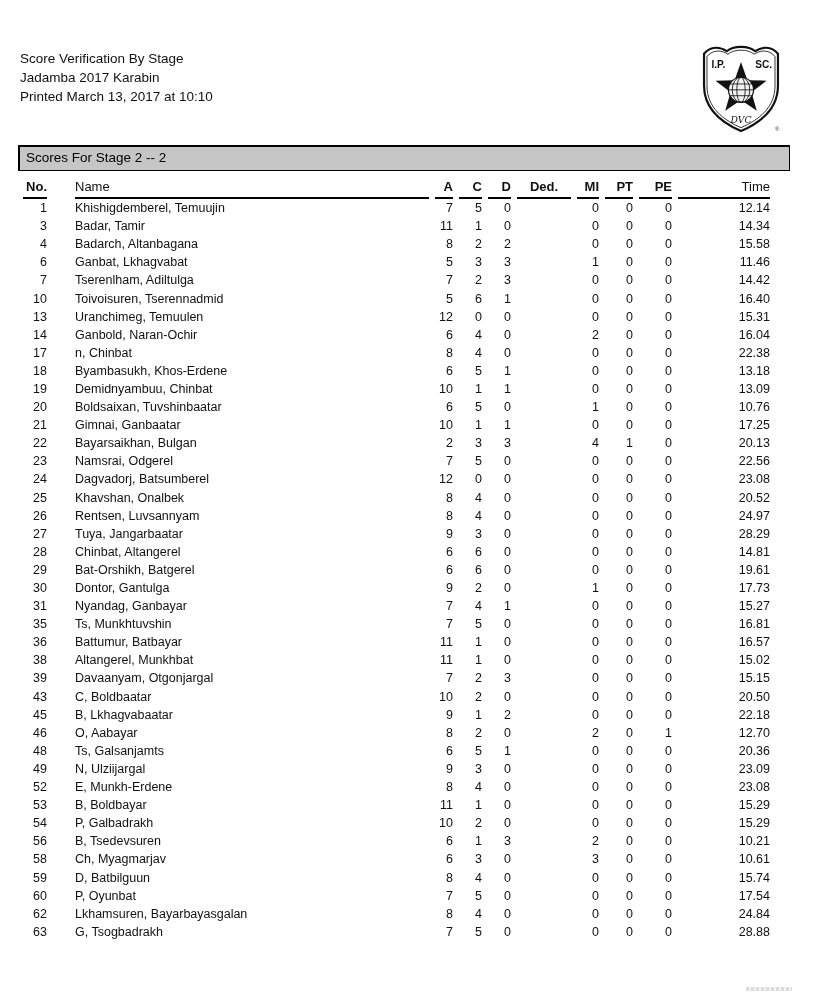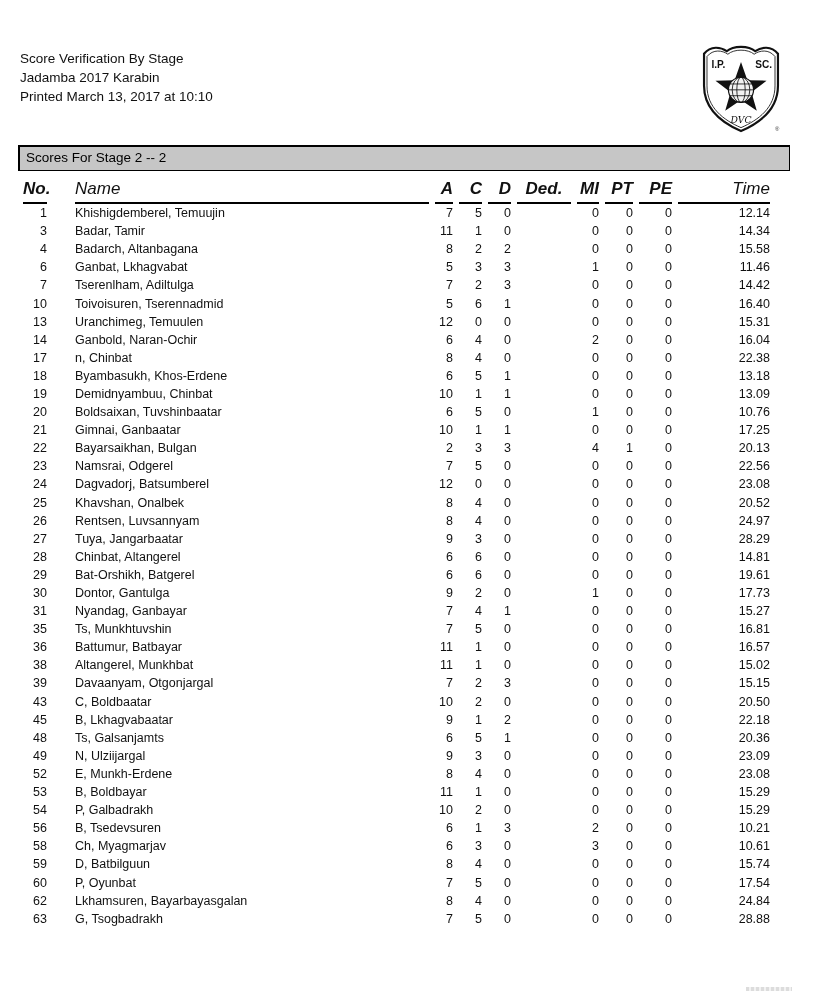--- a/index.html
+++ b/index.html
@@ -17,21 +17,21 @@
     position: absolute; left: 18px; top: 145px; width: 772px; height: 26px;
     background: #c6c6c6;
     border: 1px solid #000; border-top-width: 2px; border-left-width: 2px;
     font-size: 13.5px; line-height: 22px; padding-left: 6px; color: #000000;
   }
 
   table.score-table {
     position: absolute; left: 20px; top: 179px; width: 753px;
     border-collapse: collapse; table-layout: fixed;
   }
-  .score-table th { font-size: 17px; font-weight: normal; vertical-align: bottom; padding: 0 3px; font-style: italic; }
+  .score-table th { font-size: 13px; font-weight: normal; vertical-align: bottom; padding: 0 3px; }
   .score-table th .hd { display: block; border-bottom: 2px solid #000; padding-bottom: 3px; }
   .score-table th.c-name { padding-left: 25px; }
   .b { font-weight: bold; }
   .r { text-align: right; }
   .c { text-align: center; }
   .l { text-align: left; }
   .score-table td {
     font-size: 12.5px; height: 18.1px; padding: 0 3px;
     white-space: nowrap; overflow: hidden; vertical-align: middle;
   }
@@ -462,20 +462,32 @@
     <td class="r">9</td>
     <td class="r">1</td>
     <td class="r">2</td>
     <td class="c"></td>
     <td class="r">0</td>
     <td class="r">0</td>
     <td class="r">0</td>
     <td class="r">22.18</td>
   </tr>
       <tr>
+    <td class="r">46</td>
+    <td class="name">O, Aabayar</td>
+    <td class="r">8</td>
+    <td class="r">2</td>
+    <td class="r">0</td>
+    <td class="c"></td>
+    <td class="r">2</td>
+    <td class="r">0</td>
+    <td class="r">1</td>
+    <td class="r">12.70</td>
+  </tr>
+      <tr>
     <td class="r">48</td>
     <td class="name">Ts, Galsanjamts</td>
     <td class="r">6</td>
     <td class="r">5</td>
     <td class="r">1</td>
     <td class="c"></td>
     <td class="r">0</td>
     <td class="r">0</td>
     <td class="r">0</td>
     <td class="r">20.36</td>

